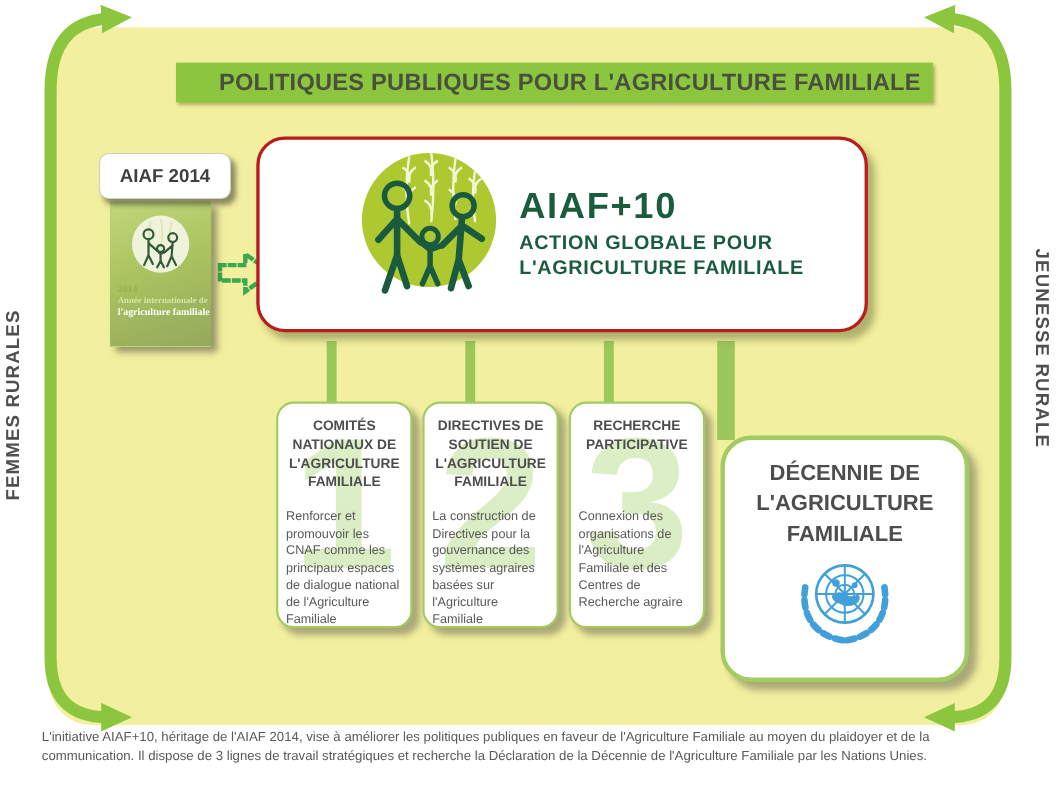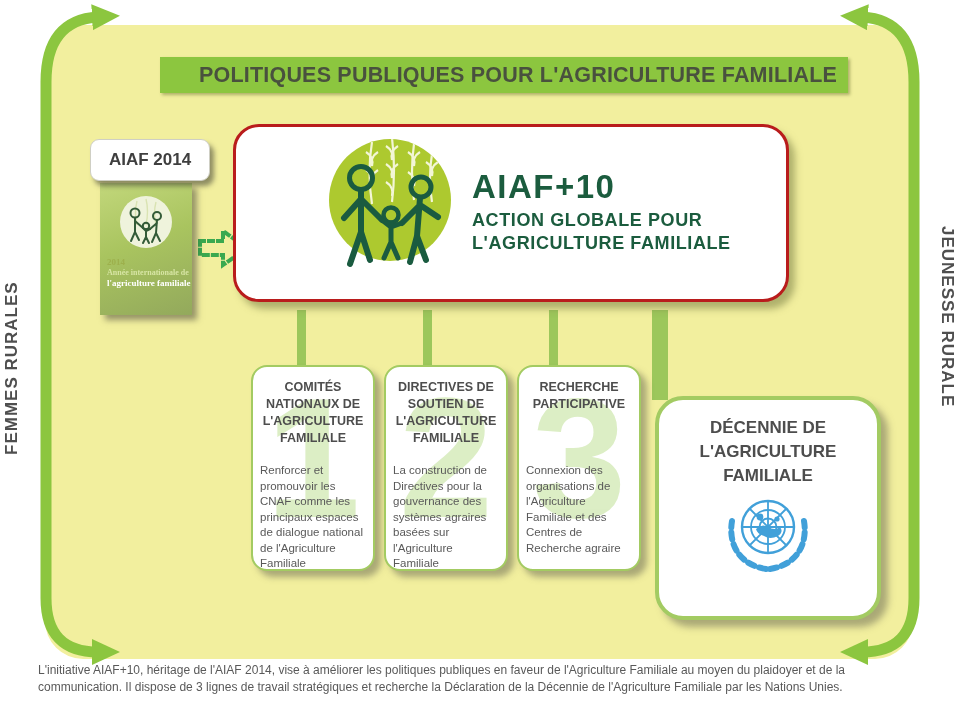--- a/index.html
+++ b/index.html
@@ -104,21 +104,21 @@
     font-size:11.5px;color:#595959;text-align:left;line-height:1.35;
   }
 
   .decade-box{
     position:absolute;left:655px;top:396px;width:226px;height:224px;
     background:#ffffff;border:4px solid #A3CB62;border-radius:28px;
     box-shadow:7px 7px 7px rgba(100,100,80,.5);
     box-sizing:border-box;text-align:center;z-index:2;
   }
   .decade-title{
-    margin-top:16px;font-size:17px;font-weight:bold;color:#4D4D4D;
+    margin-top:16px;font-size:20px;font-weight:bold;color:#4D4D4D;
     line-height:1.4;padding:0 0;
   }
   .decade-logo{margin-top:6px;}
 
   .footer-text{
     position:absolute;left:38px;top:662px;width:894px;
     font-size:12px;color:#595959;line-height:1.45;text-align:left;
   }
 </style>
 </head>

